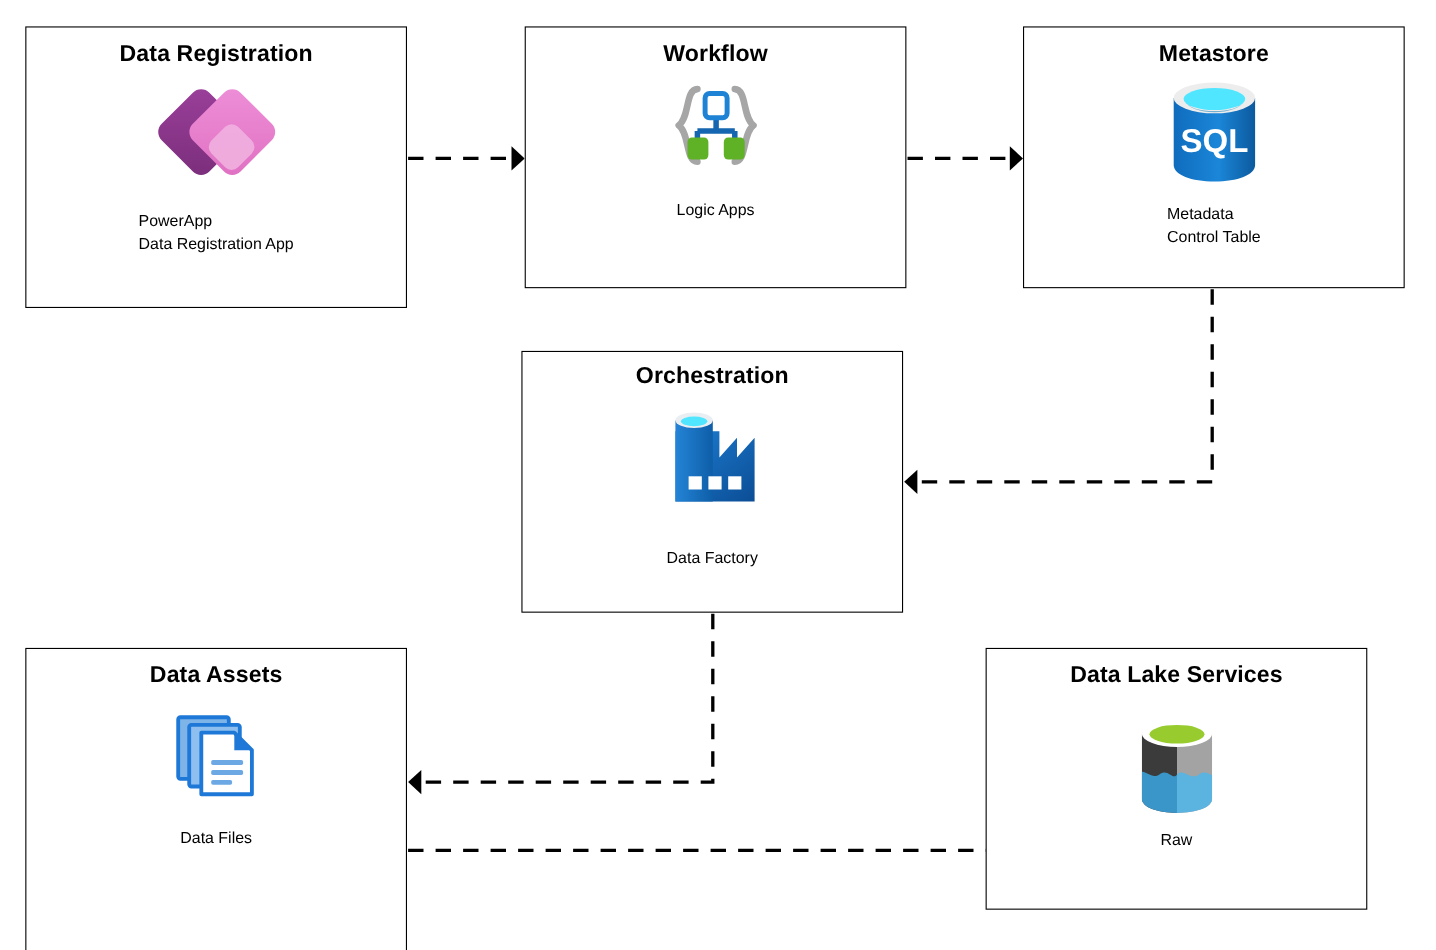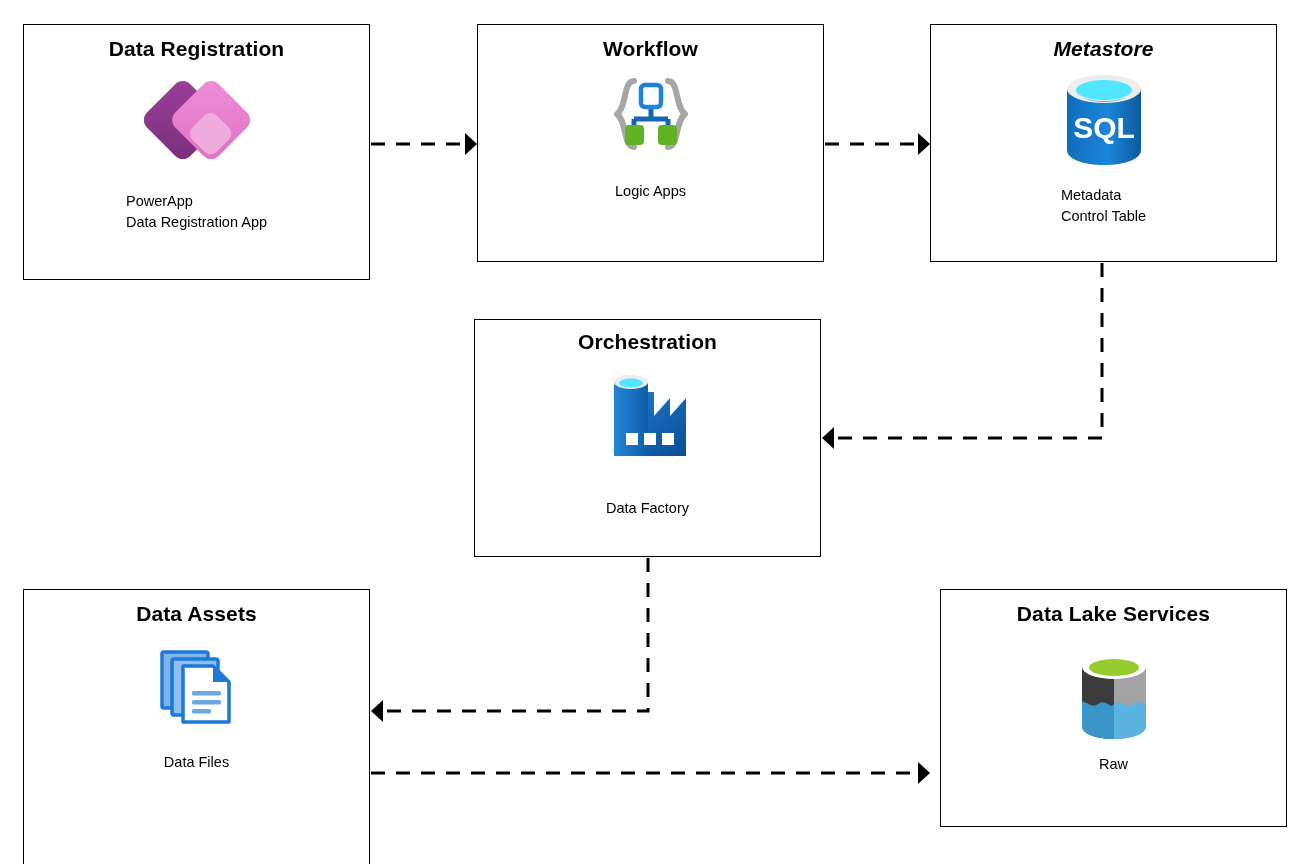--- a/index.html
+++ b/index.html
@@ -43,31 +43,31 @@
     line-height: 1.45;
     white-space: pre-line;
   }
 
   
   #node-registration { left: 23px;  top: 24px;  width: 347px; height: 256px; }
   #node-workflow     { left: 477px; top: 24px;  width: 347px; height: 238px; }
   #node-metastore    { left: 930px; top: 24px;  width: 347px; height: 238px; }
   #node-orchestration{ left: 474px; top: 319px; width: 347px; height: 238px; }
   #node-assets       { left: 23px;  top: 589px; width: 347px; height: 303px; }
-  #node-lake         { left: 940px; top: 589px; width: 347px; height: 238px; }
+  #node-lake         { left: 896px; top: 589px; width: 347px; height: 238px; }
 
   #node-registration .node-title { margin-top: 12px; }
   #node-registration .node-icon  { margin-top: 6px; }
   #node-registration .node-sub   { margin-top: 6px; }
 
   #node-workflow .node-title { margin-top: 12px; }
   #node-workflow .node-icon  { margin-top: 14px; }
   #node-workflow .node-sub   { margin-top: 28px; }
 
-  #node-metastore .node-title { margin-top: 12px; font-style: italic; }
+  #node-metastore .node-title { margin-top: 12px; }
   #node-metastore .node-icon  { margin-top: 10px; }
   #node-metastore .node-sub   { margin-top: 14px; }
 
   #node-orchestration .node-title { margin-top: 10px; }
   #node-orchestration .node-icon  { margin-top: 14px; }
   #node-orchestration .node-sub   { margin-top: 34px; }
 
   #node-assets .node-title { margin-top: 12px; }
   #node-assets .node-icon  { margin-top: 18px; }
   #node-assets .node-sub   { margin-top: 24px; }

